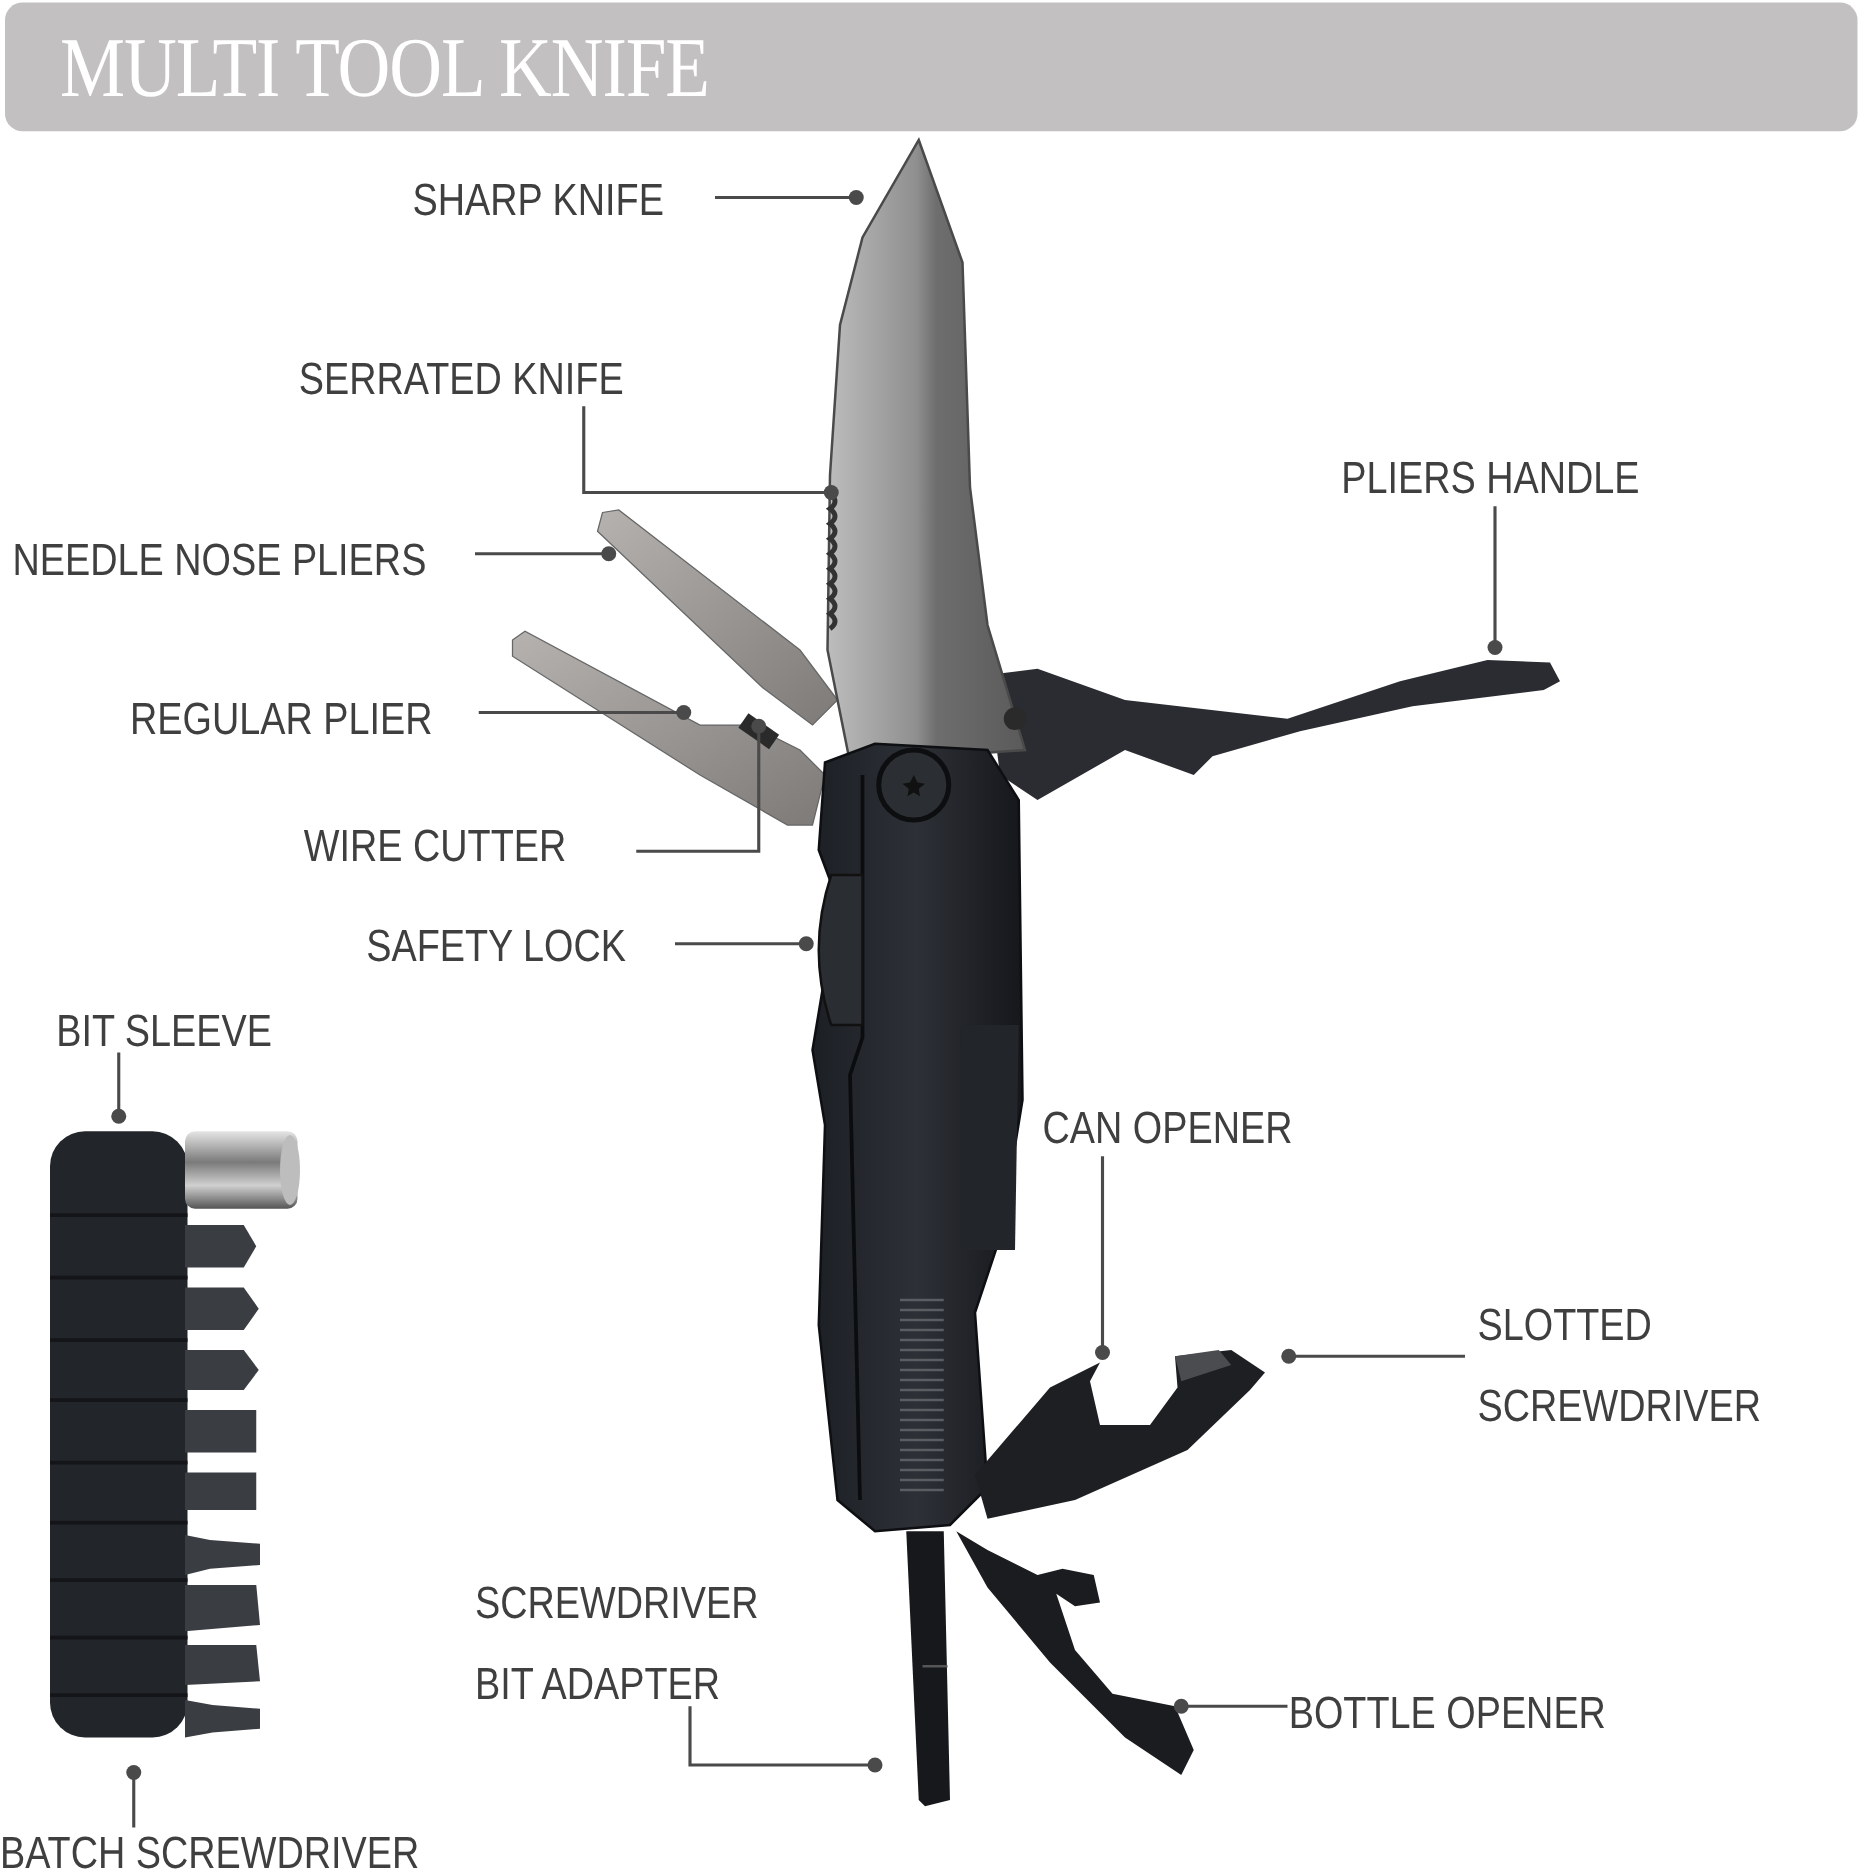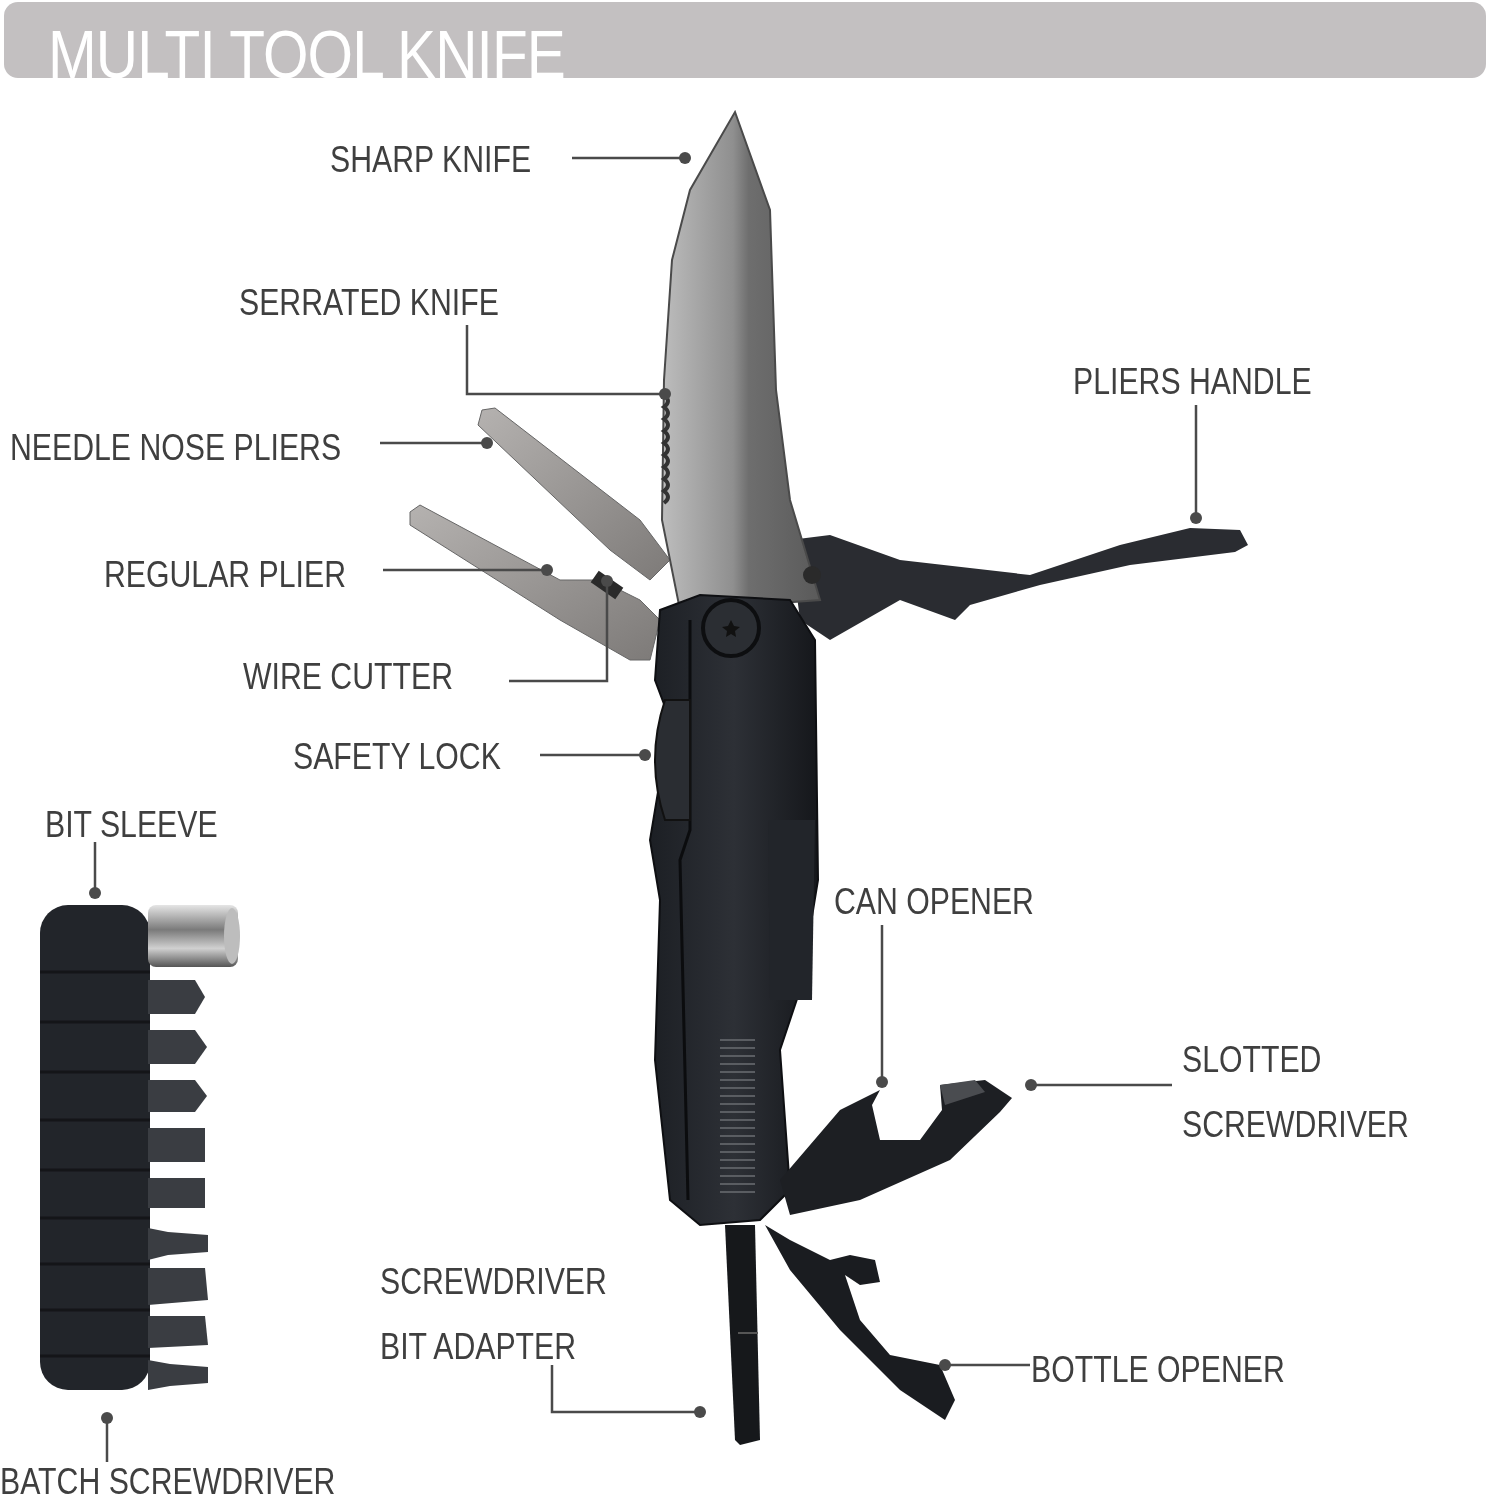--- a/index.html
+++ b/index.html
@@ -1,19 +1,19 @@
 <!DOCTYPE html>
 <html><head>
 <meta charset="utf-8">
 <style>
   html, body { margin:0; padding:0; background:#ffffff; }
   body { width:1489px; height:1500px; position:relative; overflow:hidden;
          font-family:"Liberation Sans", "DejaVu Sans", sans-serif; }
-  .header { position:absolute; left:4px; top:2px; width:1482px; height:76px;
-            background:#c3c0c1; border-radius:14px; }
+  .header { position:absolute; left:4px; top:2px; width:1482px; height:103px;
+            background:#c3c0c1; border-radius:14px;font-family:Liberation Serif, serif; }
   .header-title { position:absolute; left:44px; top:10px; font-size:68px; color:#ffffff;
                   letter-spacing:-1px; transform:scaleX(0.86); transform-origin:left center;
                   line-height:84px; font-weight:normal; }
   .label { position:absolute; font-size:36px; color:#3f3f3f; line-height:40px; white-space:nowrap;
            transform:scaleX(0.84); transform-origin:left center; }
   svg.art { position:absolute; left:0; top:0; }
 </style>
 </head>
 <body>
 

